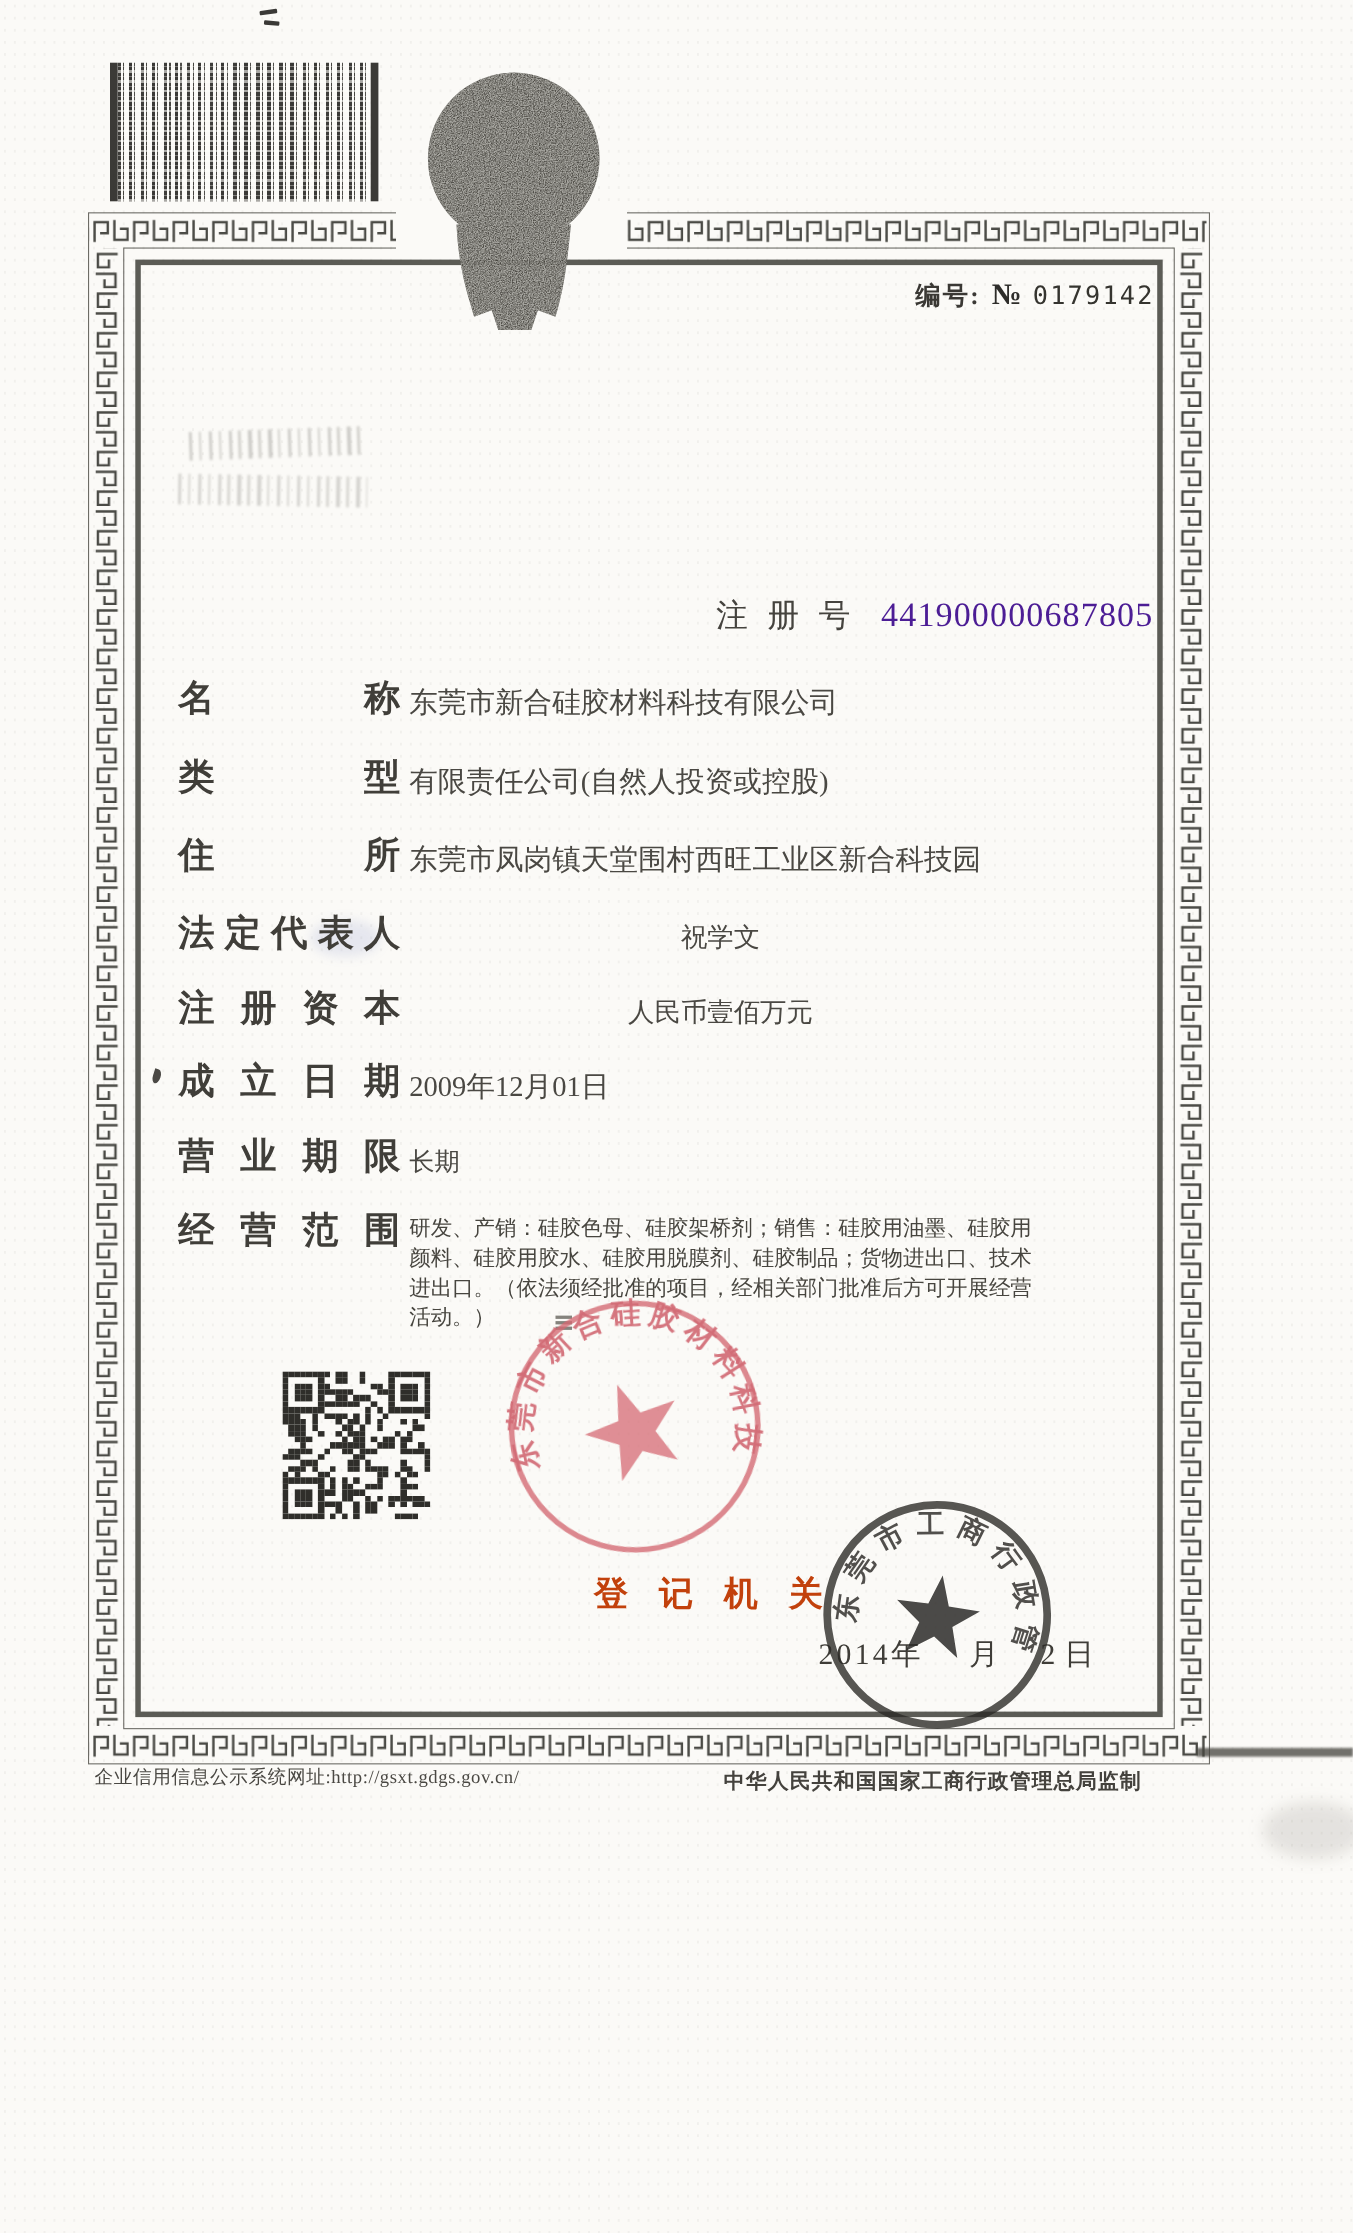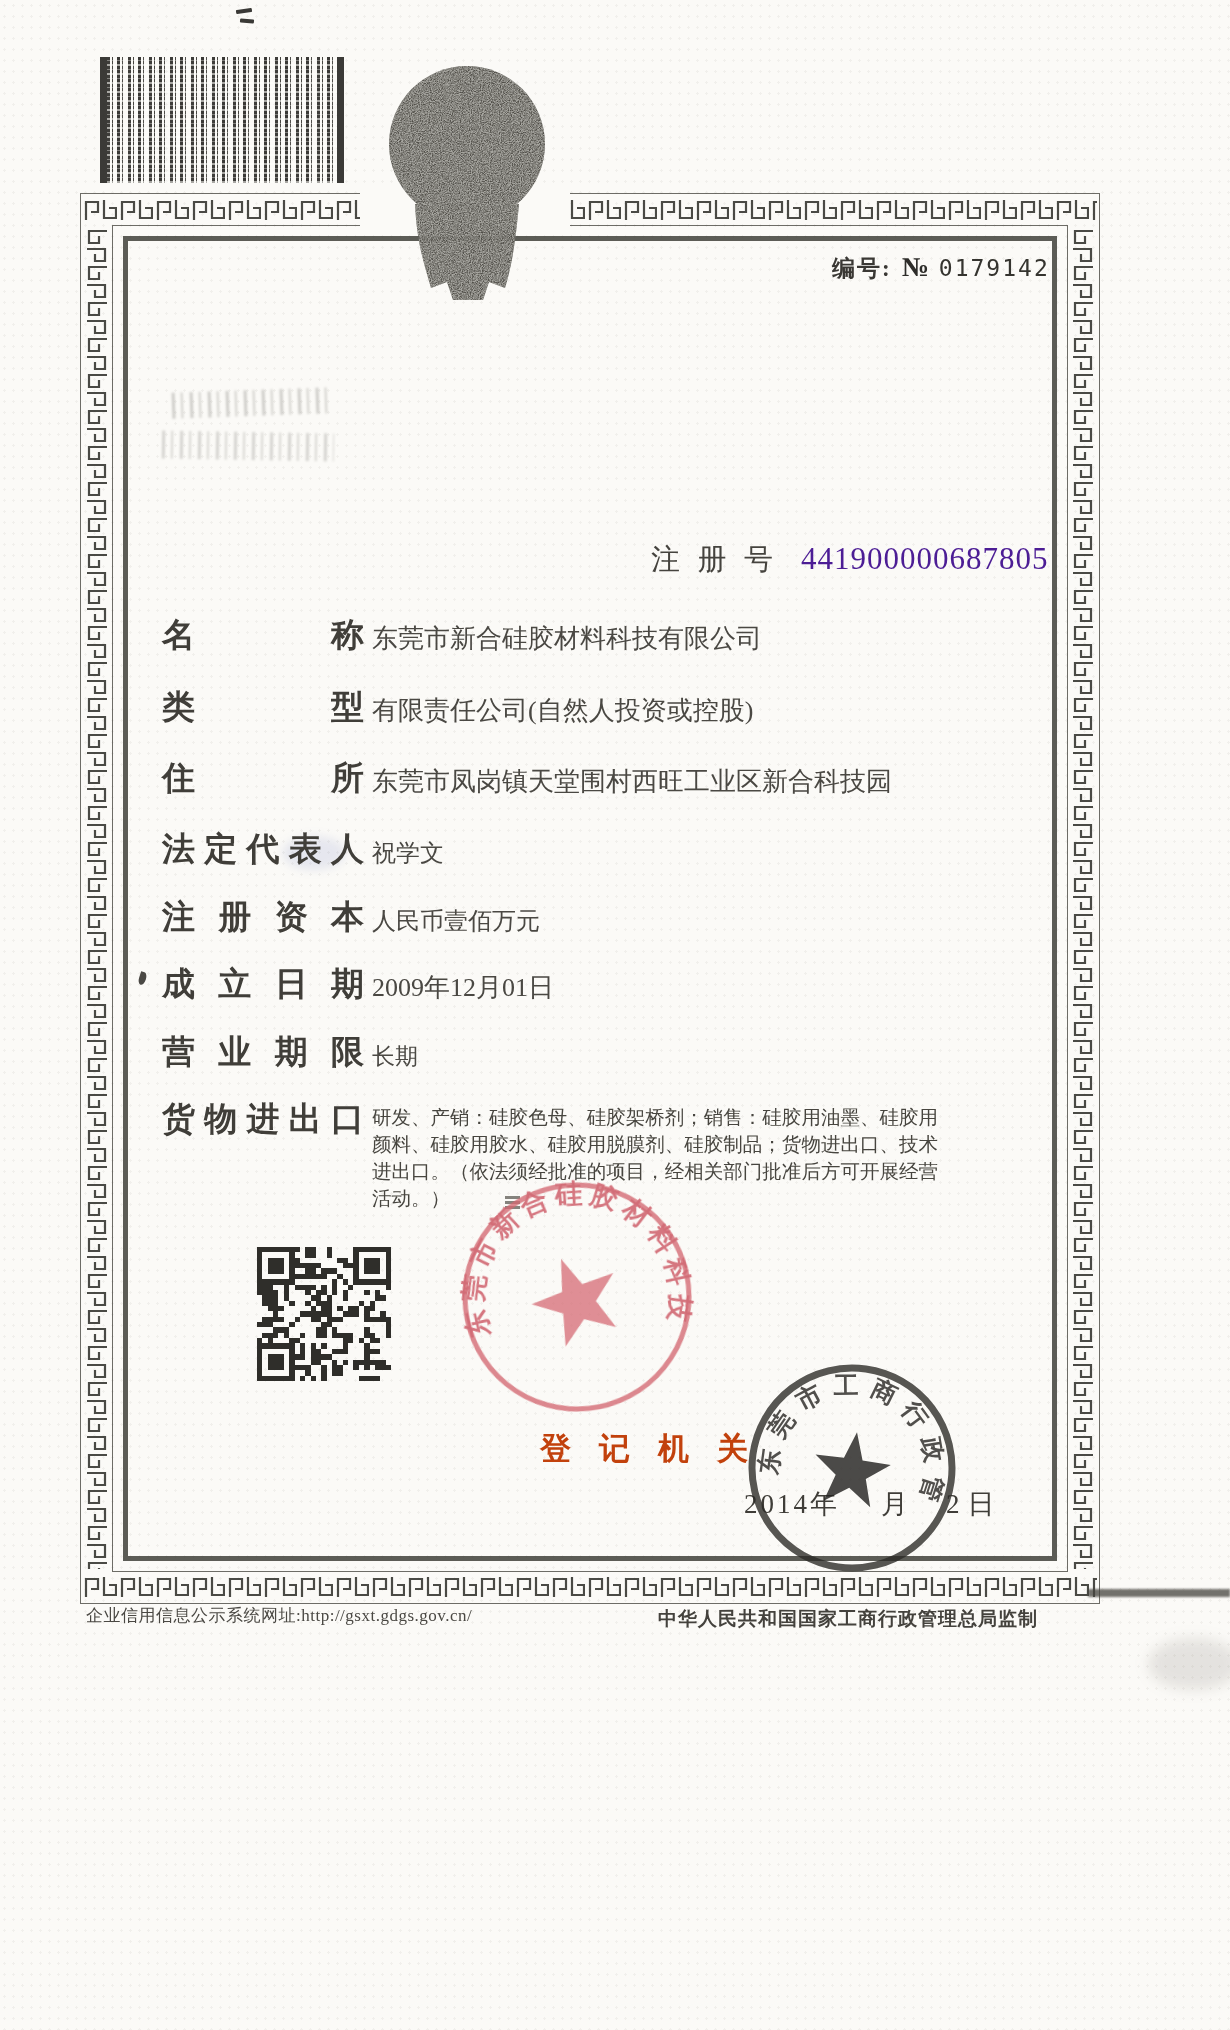--- a/index.html
+++ b/index.html
@@ -42,21 +42,21 @@
   
   .regline{position:absolute;left:608px;top:540px;display:flex;align-items:baseline;gap:28px;z-index:4;margin-left:43px;}
   .regline .rlab{width:122px;font-size:29px;color:#45433e;text-align:justify;text-align-last:justify;}
   .regline .rnum{font-size:31px;color:#4c1d95;letter-spacing:1px;}
   
   .field-row{position:absolute;left:0;width:100%;z-index:4;}
   .f-label{position:absolute;left:162px;width:202px;font-size:33px;font-weight:600;color:#403e39;
      text-align:justify;text-align-last:justify;line-height:1.2;}
   .f-value{position:absolute;left:372px;width:566px;top:6px;font-size:26px;color:#4a4843;line-height:1.3;}
   .r1{top:616px}.r2{top:688px}.r3{top:759px}.r4{top:830px}.r5{top:898px}.r6{top:965px}.r7{top:1033px}.r8{top:1100px}
-  .r4 .f-value,.r5 .f-value{font-size:24px;top:8px;}
+  .r4 .f-value,.r5 .f-value{font-size:24px;top:8px;text-align:center;}
   .r7 .f-value{font-size:23px;top:9px;}
   .scope{font-size:19.5px !important;line-height:27px !important;top:4px !important;text-align:justify;color:#47453f !important;}
   .comma-mark{position:absolute;left:139px;top:972px;width:7px;height:13px;background:#4a4844;border-radius:0 60% 60% 60%;transform:rotate(18deg);z-index:4;}
   .triple-bars{position:absolute;left:505px;top:1196px;z-index:4;opacity:.75;}
   .triple-bars i{display:block;background:#5e5c55;height:2.5px;width:15px;margin-bottom:2.5px;}
   
   .smudge{position:absolute;z-index:2;filter:blur(1.2px);opacity:.30;
      background:repeating-linear-gradient(90deg, #6a6862 0 3px, transparent 3px 9px, #7a786f 9px 11px, transparent 11px 18px);}
   .sm1{left:172px;top:390px;width:160px;height:26px;transform:rotate(-2deg);}
   .sm2{left:162px;top:432px;width:172px;height:28px;transform:rotate(1deg);opacity:.26;}
@@ -180,21 +180,21 @@
   </div>
   <div class="field-row r6">
     <div class="f-label">成立日期</div>
     <div class="f-value">2009年12月01日</div>
   </div>
   <div class="field-row r7">
     <div class="f-label">营业期限</div>
     <div class="f-value">长期</div>
   </div>
   <div class="field-row r8">
-    <div class="f-label">货物进出口</div>
+    <div class="f-label">经营范围</div>
     <div class="f-value scope">研发、产销：硅胶色母、硅胶架桥剂；销售：硅胶用油墨、硅胶用颜料、硅胶用胶水、硅胶用脱膜剂、硅胶制品；货物进出口、技术进出口。（依法须经批准的项目，经相关部门批准后方可开展经营活动。）</div>
   </div>
 
   <div class="comma-mark"></div>
   <div class="triple-bars">
       <i></i>
       <i></i>
       <i></i>
     </div>
 

